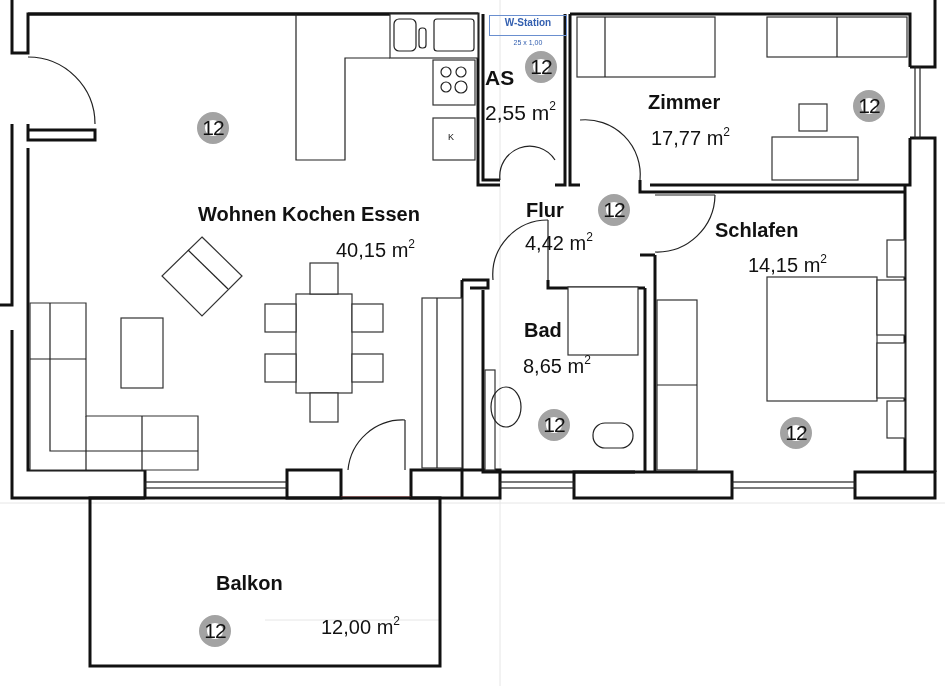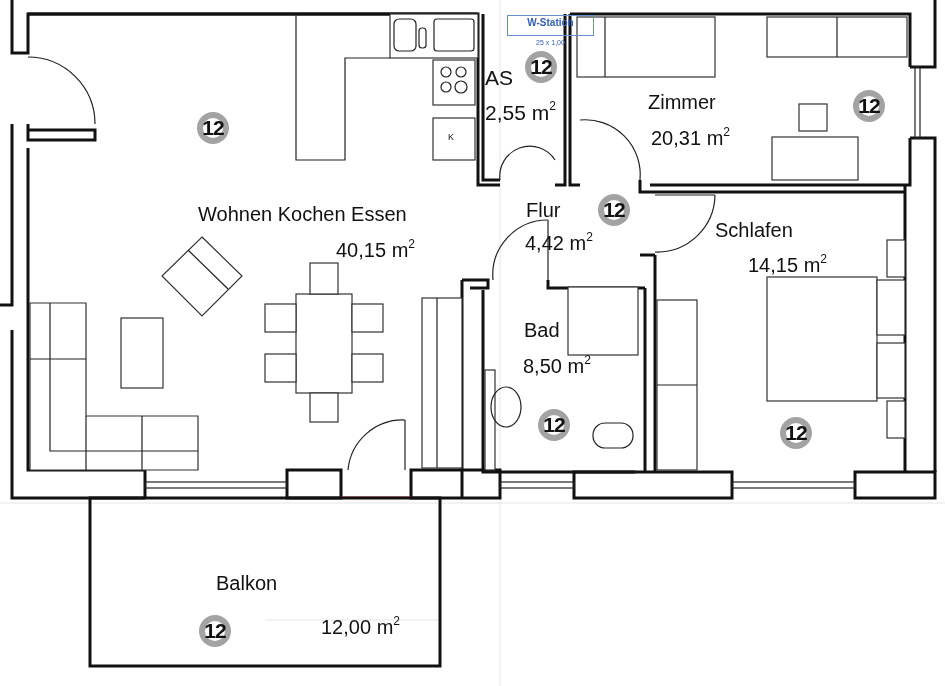--- a/index.html
+++ b/index.html
@@ -3,26 +3,26 @@
 <meta charset="utf-8">
 <style>
   html,body{margin:0;padding:0;background:#fff;}
   body{width:945px;height:686px;overflow:hidden;position:relative;font-family:"Liberation Sans",sans-serif;}
   svg{position:absolute;left:0;top:0;}
   .wall{fill:none;stroke:#111;stroke-width:3;}
   .thin{fill:none;stroke:#222;stroke-width:1.2;}
   .furn{fill:#fff;stroke:#333;stroke-width:1.2;}
   .grid{stroke:#e6e6e6;stroke-width:1;}
   .lbl{position:absolute;color:#111;white-space:nowrap;line-height:1;}
-  .name{font-weight:normal;font-size:20px;}
+  .name{font-weight:bold;font-size:20px;}
   .area{font-size:20px;}
   .area sup{font-size:12px;vertical-align:top;position:relative;top:-2px;}
-  .badge{position:absolute;width:32px;height:32px;border:6px solid #a3a3a3;border-radius:50%;
-         box-sizing:border-box;font-weight:bold;font-size:21px;display:flex;align-items:center;justify-content:center;color:#111;letter-spacing:-1px;}
-  .wst{position:absolute;left:507px;top:15px;width:87px;height:21px;border:1px solid #6a8fcf;box-sizing:border-box;}
+  .badge{position:absolute;width:32px;height:32px;border:8px solid #a3a3a3;border-radius:50%;
+         box-sizing:border-box;font-weight:normal;font-size:21px;display:flex;align-items:center;justify-content:center;color:#111;letter-spacing:-1px;}
+  .wst{position:absolute;left:489px;top:15px;width:78px;height:21px;border:1px solid #6a8fcf;box-sizing:border-box;}
   .wst .t{position:absolute;left:0;right:0;top:1px;text-align:center;font-size:10px;font-weight:bold;color:#3460b0;}
   .wst .s{position:absolute;left:0;right:0;top:23px;text-align:center;font-size:7px;color:#3460b0;}
 </style>
 </head>
 <body>
 
 <svg width="945" height="686" viewBox="0 0 945 686">
 
   <line class="grid" x1="0" y1="503" x2="945" y2="503"></line>
   <line class="grid" x1="500" y1="0" x2="500" y2="686"></line>
@@ -149,30 +149,30 @@
 
 <div class="lbl name" style="left:162px;top:204px;margin-left:36px;">Wohnen Kochen Essen</div>
 <div class="lbl area" style="left:336px;top:240px;text-align:center;"><span>40,15</span> <span>m</span><sup>2</sup></div>
 <div class="badge" style="left:197px;top:112px;">12</div>
 
 <div class="lbl name" style="left:485px;top:67px;font-size:21px;">AS</div>
 <div class="badge" style="left:525px;top:51px;">12</div>
 <div class="lbl area" style="left:485px;top:102px;font-size:21px;"><span>2,55</span> <span>m</span><sup>2</sup></div>
 
 <div class="lbl name" style="left:648px;top:92px;">Zimmer</div>
-<div class="lbl area" style="left:651px;top:128px;"><span>20,31</span> <span>m</span><sup>2</sup></div>
+<div class="lbl area" style="left:651px;top:128px;"><span>17,77</span> <span>m</span><sup>2</sup></div>
 <div class="badge" style="left:853px;top:90px;">12</div>
 
 <div class="lbl name" style="left:526px;top:200px;">Flur</div>
 <div class="badge" style="left:598px;top:194px;">12</div>
 <div class="lbl area" style="left:525px;top:233px;"><span>4,42</span> <span>m</span><sup>2</sup></div>
 
 <div class="lbl name" style="left:715px;top:220px;">Schlafen</div>
 <div class="lbl area" style="left:748px;top:255px;"><span>14,15</span> <span>m</span><sup>2</sup></div>
 <div class="badge" style="left:780px;top:417px;">12</div>
 
 <div class="lbl name" style="left:524px;top:320px;">Bad</div>
-<div class="lbl area" style="left:523px;top:356px;"><span>8,50</span> <span>m</span><sup>2</sup></div>
+<div class="lbl area" style="left:523px;top:356px;"><span>8,65</span> <span>m</span><sup>2</sup></div>
 <div class="badge" style="left:538px;top:409px;">12</div>
 
 <div class="lbl name" style="left:216px;top:573px;">Balkon</div>
 <div class="badge" style="left:199px;top:615px;">12</div>
 <div class="lbl area" style="left:321px;top:617px;"><span>12,00</span> <span>m</span><sup>2</sup></div>
 
 </body></html>

